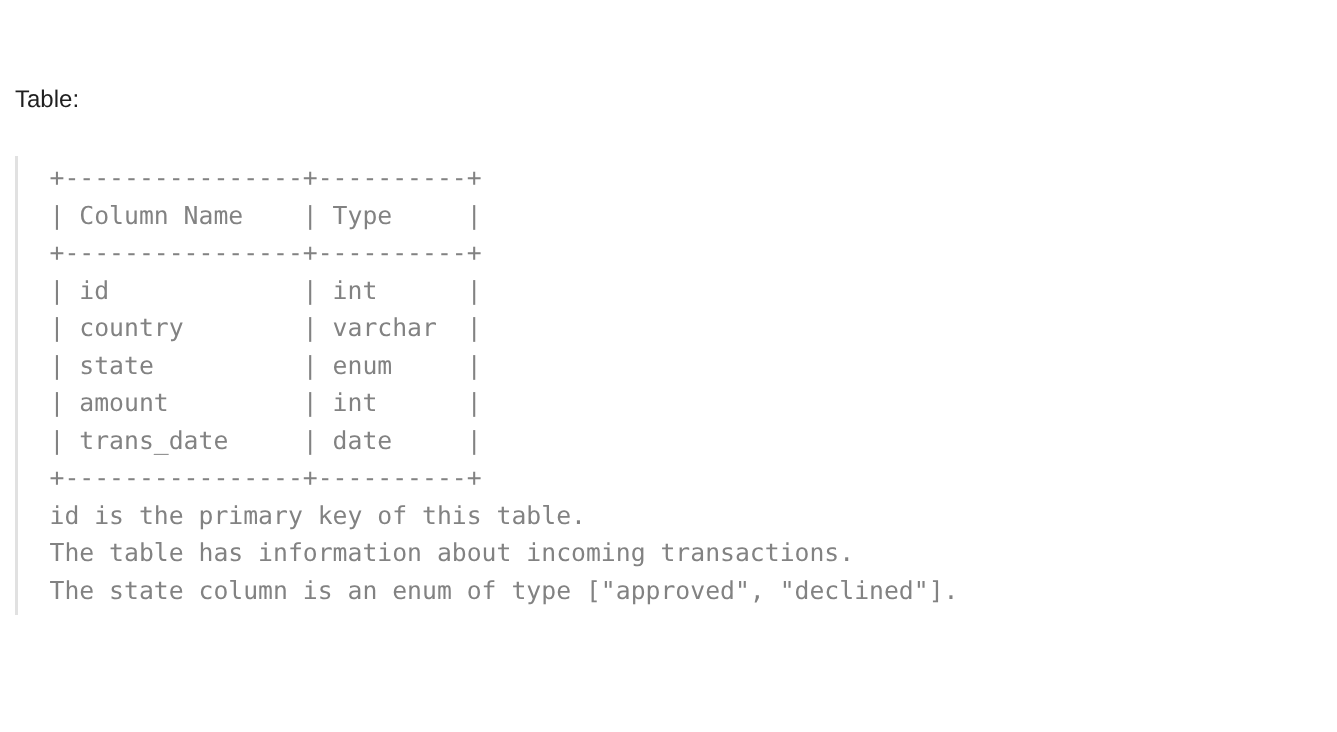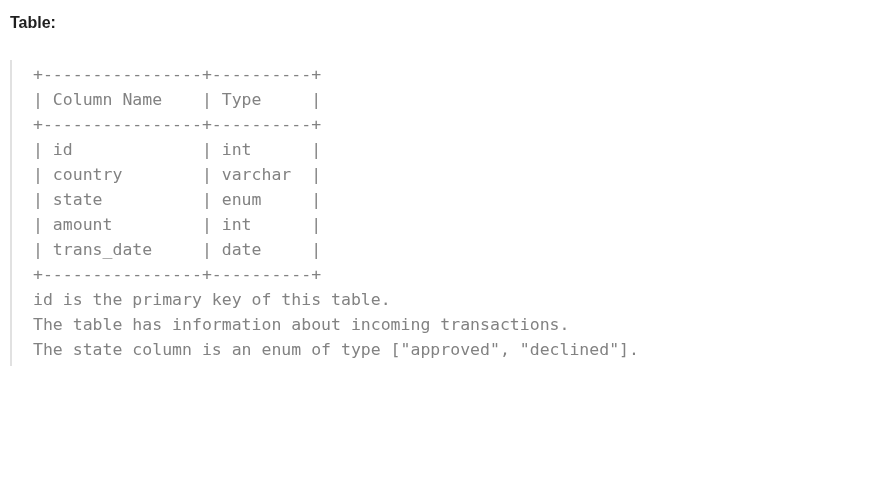--- a/index.html
+++ b/index.html
@@ -17,21 +17,22 @@
   }
   .table-header {
     display: flex;
     align-items: center;
     gap: 7px;
     font-size: 16px;
     line-height: 22px;
     color: #1f1f1f;
   }
   .table-label {
-    font-weight: 700;
+    font-weight: 400;
+    margin-top: 44px;
   }
   .badge {
     display: inline-block;
     font-family: "DejaVu Sans Mono", "Liberation Mono", monospace;
     font-size: 13.5px;
     line-height: 17px;
     color: #6b6b6b;
     background: #fafafa;
     border: 1px solid #e5e5e5;
     border-radius: 5px;

